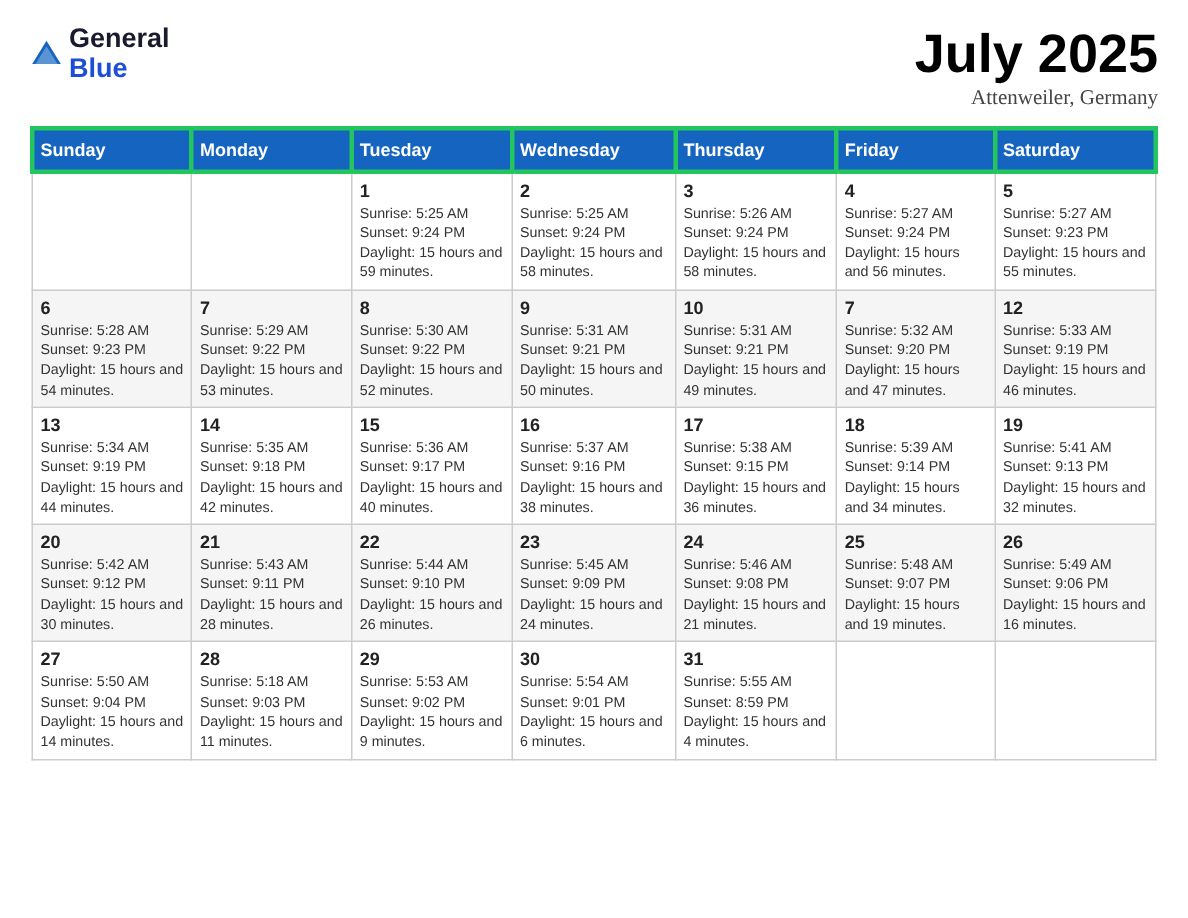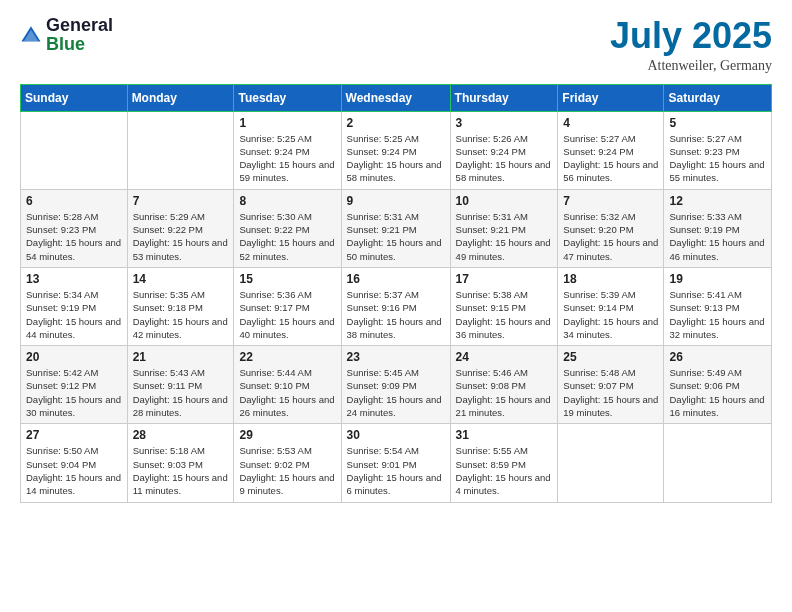--- a/index.html
+++ b/index.html
@@ -29,55 +29,55 @@
     }
     .logo-text-general {
       font-size: 18px;
       font-weight: bold;
       color: #1a1a2e;
       line-height: 1;
     }
     .logo-text-blue {
       font-size: 18px;
       font-weight: bold;
-      color: #15803d;
+      color: #1d4ed8;
       line-height: 1;
     }
     .logo-icon {
       width: 22px;
       height: 22px;
     }
     .title-block {
       text-align: right;
     }
     .title-month {
       font-size: 36px;
       font-weight: bold;
-      color: #0369a1;
+      color: #000000;
       line-height: 1.1;
     }
     .title-location {
       font-size: 14px;
       color: #444;
       margin-top: 2px;
       font-family: Liberation Serif, serif;
     }
     .calendar {
       width: 100%;
       border-collapse: collapse;
       border: 1px solid #ccc;
     }
     .calendar thead tr th {
       background: #1565c0;
       color: #fff;
       font-size: 12px;
       font-weight: bold;
       padding: 6px 4px;
       text-align: left;
-      border: 1px solid #22c55e;
+      border: 3px solid #22c55e;
     }
     .calendar tbody tr td {
       vertical-align: top;
       border: 1px solid #ccc;
       padding: 4px 5px;
       width: 113px;
       min-height: 80px;
       font-size: 10px;
       color: #222;
       background: #fff;

